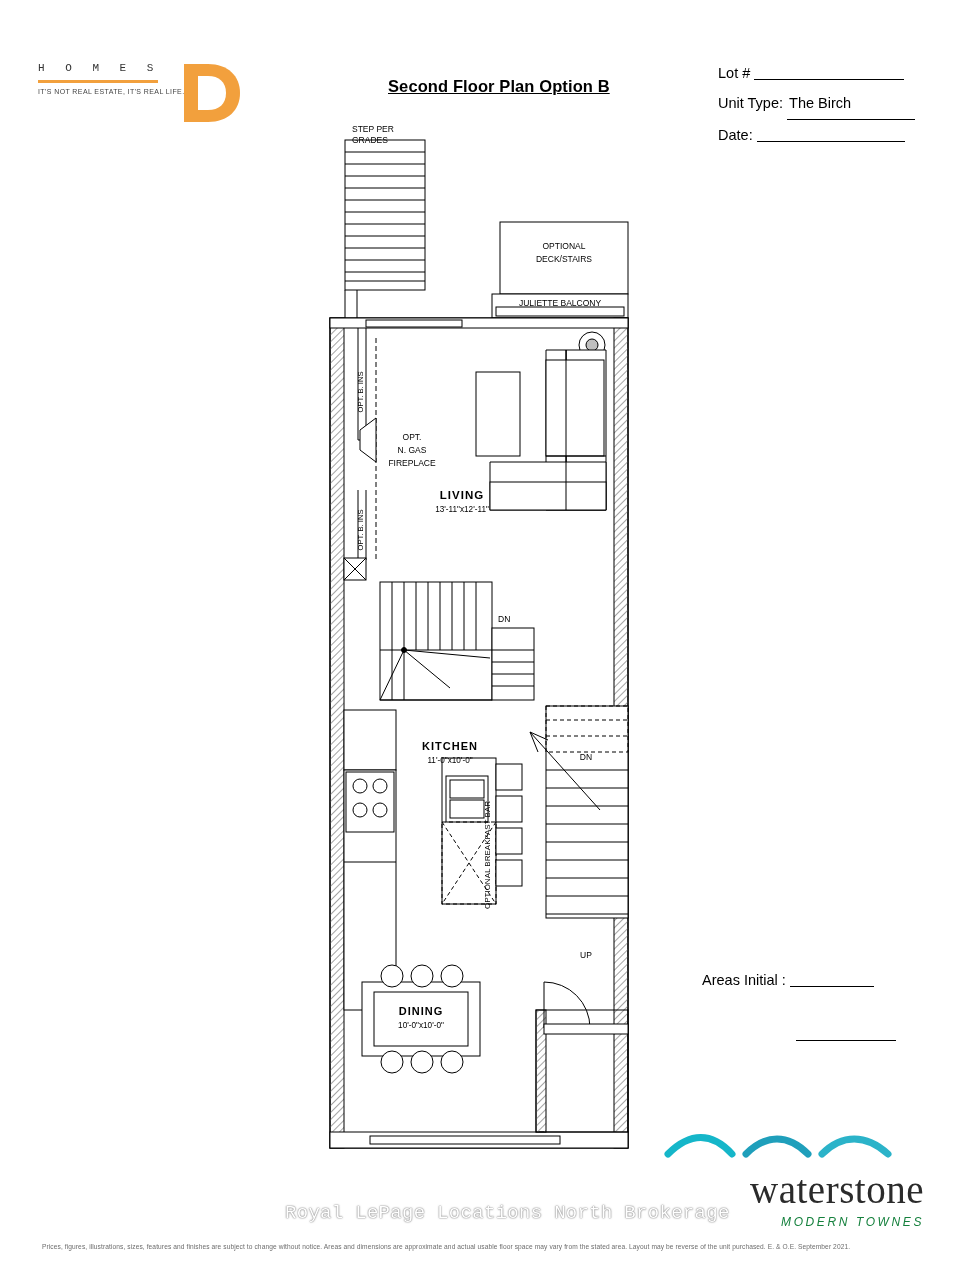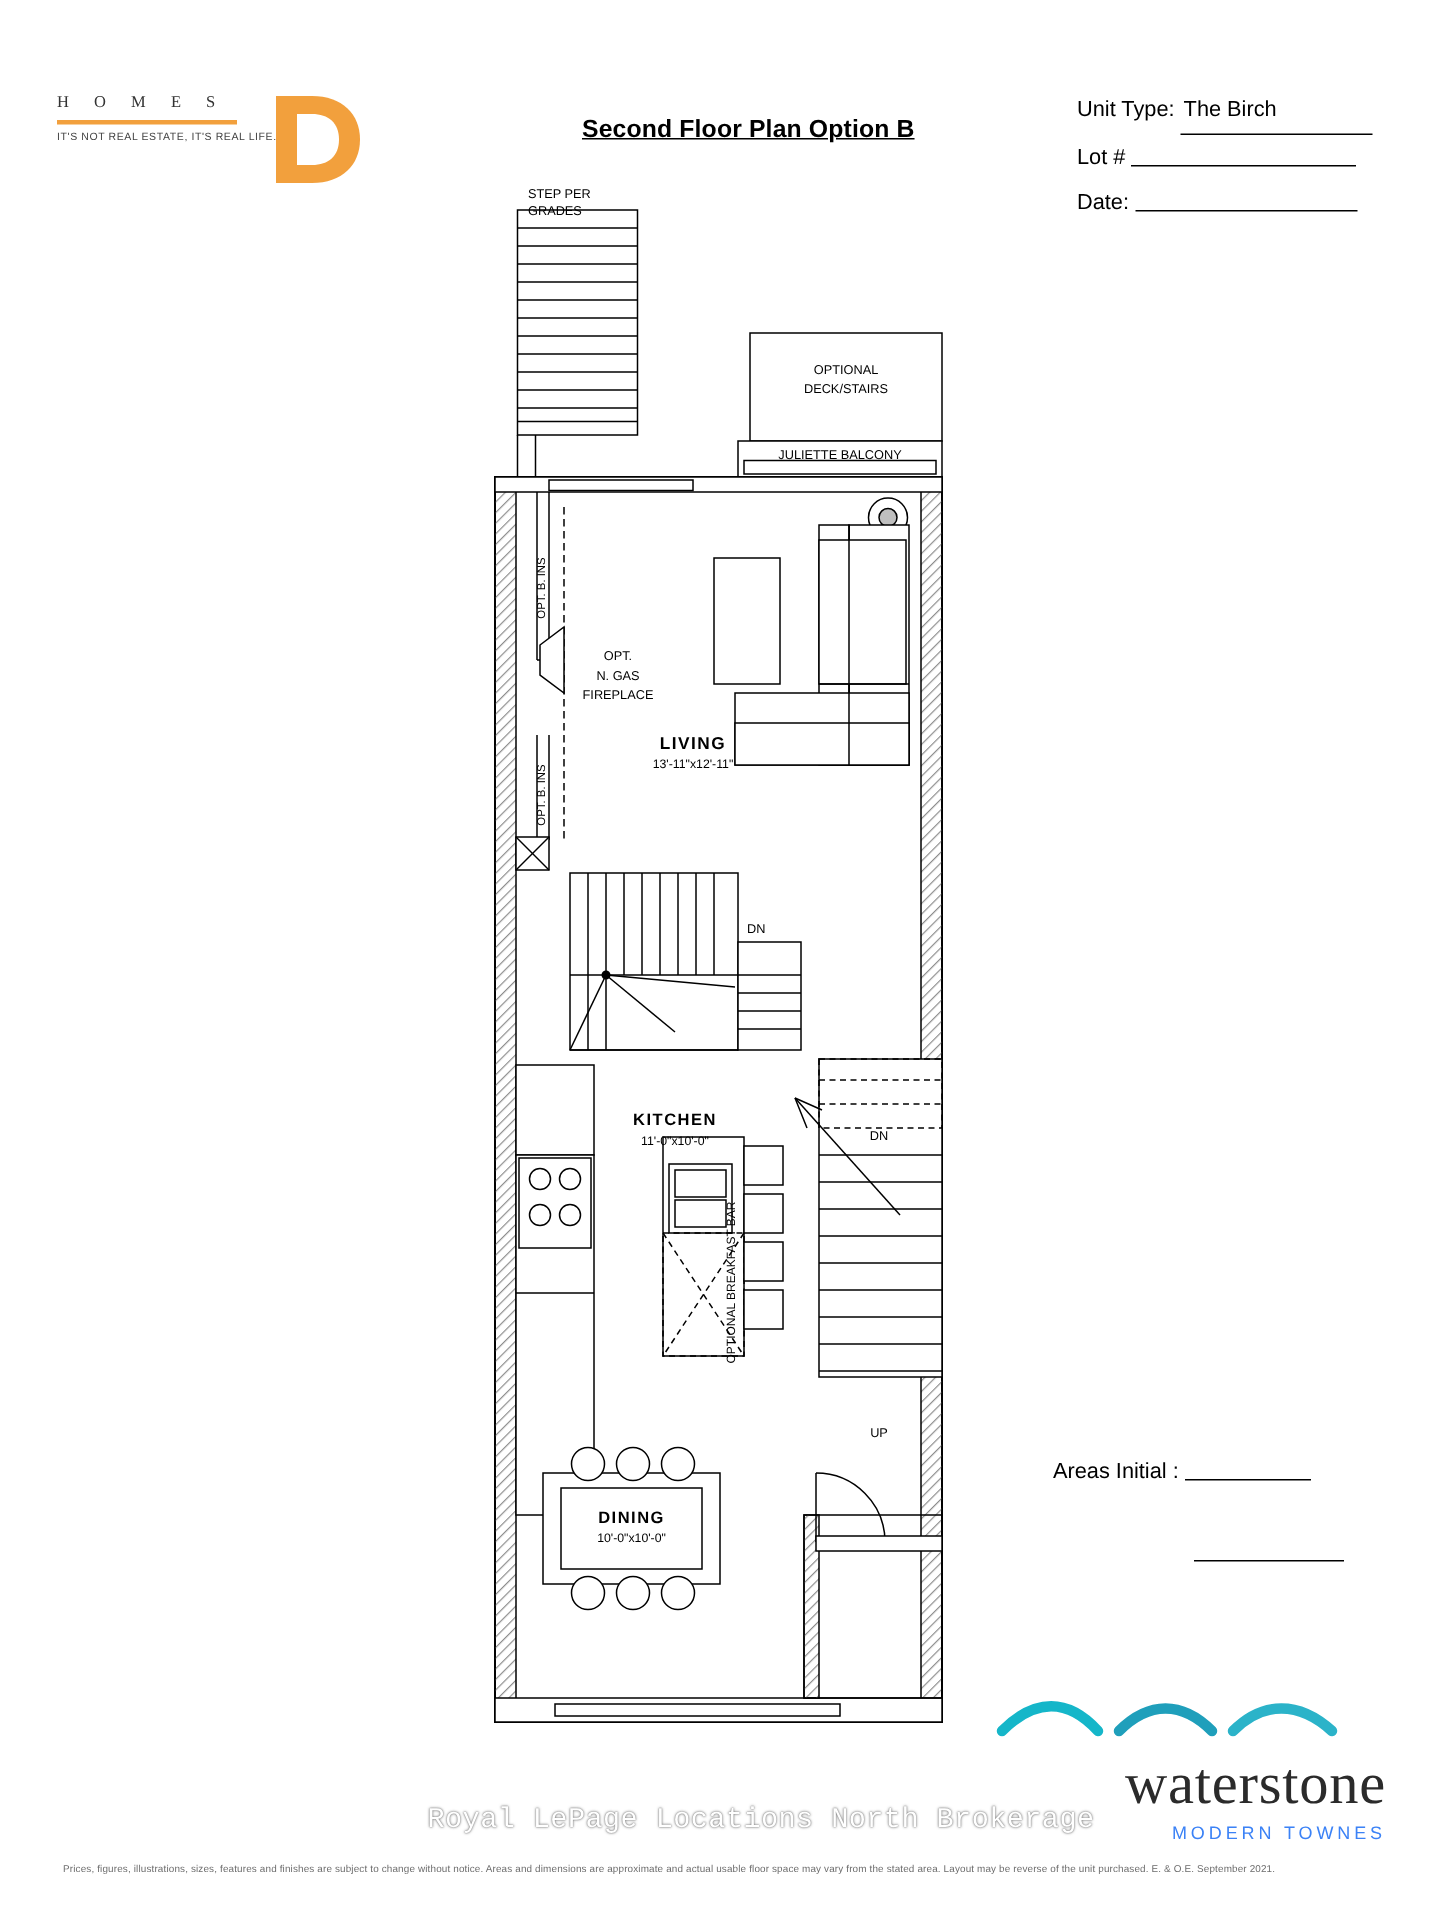--- a/index.html
+++ b/index.html
@@ -26,21 +26,21 @@
   }
   #logo .brand-word {
     font-family: "Liberation Serif", serif;
     font-weight: bold;
     font-size: 29px;
     letter-spacing: 1.2px;
     color: #111;
     line-height: 1;
   }
   #logo .brand-sub {
-    font-family: Liberation Serif, serif;
+    font-family: Liberation Mono, monospace;
     font-size: 11px;
     letter-spacing: 7px;
     color: #333;
     margin-top: 4px;
   }
   #logo .brand-rule {
     width: 120px;
     height: 3px;
     background: #f2a03d;
     margin-top: 6px;
@@ -129,22 +129,23 @@
     font-family: "Liberation Serif", serif;
     font-size: 39px;
     color: #2b2b2b;
     letter-spacing: 0.5px;
     line-height: 1;
     margin-top: 2px;
   }
   #waterstone .ws-sub {
     font-size: 12px;
     letter-spacing: 2.6px;
-    color: #3b82f6;
+    color: #15803d;
     margin-top: 6px;
+    font-style: italic;
   }
 
   
   #watermark {
     position: absolute;
     left: 285px;
     top: 1202px;
     font-family: Liberation Mono, monospace;
     font-size: 19px;
     color: #ffffff;
@@ -188,26 +189,26 @@
   <svg class="brand-d" viewBox="0 0 66 66">
     <path d="M6 4 H30 C50 4 62 16 62 33 C62 50 50 62 30 62 H6 Z" fill="#f2a03d"></path>
     <path d="M20 16 H30 C41 16 48 22 48 33 C48 44 41 50 30 50 H20 Z" fill="#ffffff"></path>
   </svg>
 </div>
 
 <div id="plan-title">Second Floor Plan Option B</div>
 
 <div id="info-block">
   <div class="row">
+    <span class="label">Lot #</span>
+    <span class="blank" style="width:150px"></span>
+  </div>
+  <div class="row">
     <span class="label">Unit Type:</span>
     <span class="value" style="min-width:118px">The Birch</span>
-  </div>
-  <div class="row">
-    <span class="label">Lot #</span>
-    <span class="blank" style="width:150px"></span>
   </div>
   <div class="row">
     <span class="label">Date:</span>
     <span class="blank" style="width:148px"></span>
   </div>
 </div>
 
 <div id="client-initial">
   <span>Areas Initial :</span>
   <span class="blank"></span>

